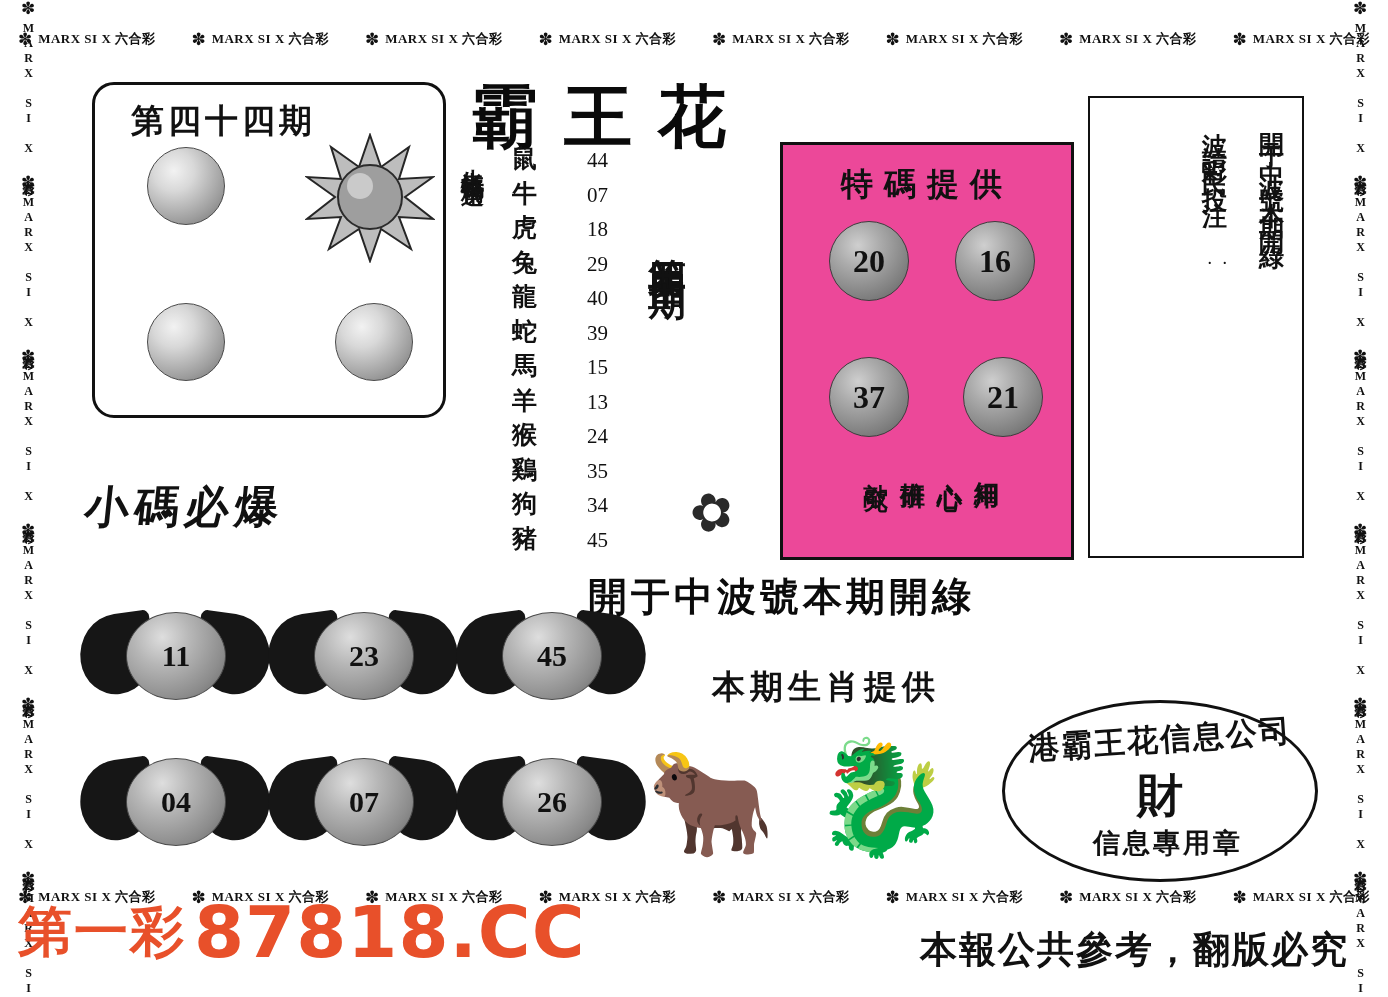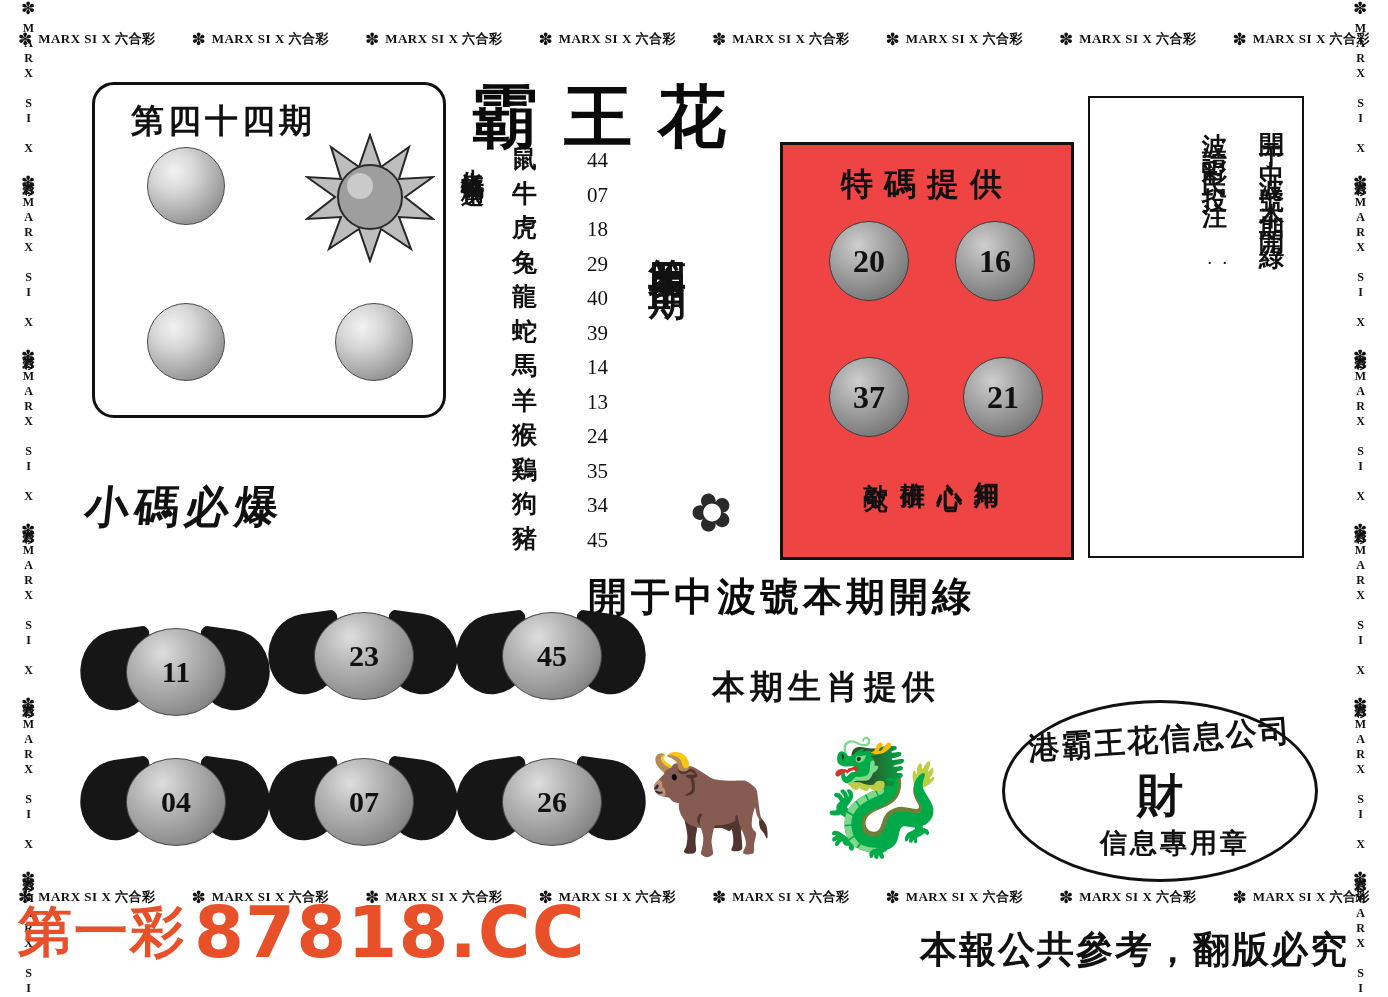--- a/index.html
+++ b/index.html
@@ -78,21 +78,21 @@
 
   
   .issue{
     position:absolute;left:632px;top:228px;width:60px;
     writing-mode:vertical-rl;text-orientation:upright;
     font-size:38px;font-weight:bold;letter-spacing:6px;color:#111;
     font-family:"DejaVu Serif",serif;
   }
 
   
-  .sp-box{position:absolute;left:780px;top:142px;width:288px;height:412px;border:3px solid #111;background:#ef4444;}
+  .sp-box{position:absolute;left:780px;top:142px;width:288px;height:412px;border:3px solid #111;background:#ec4899;}
   .sp-title{
     position:absolute;left:0;top:18px;width:288px;text-align:center;
     font-size:32px;font-weight:bold;letter-spacing:11px;color:#111;
     font-family:"DejaVu Serif",serif;
   }
   .sp-ball{
     position:absolute;width:78px;height:78px;border-radius:50%;
     background:radial-gradient(circle at 36% 30%, #cfcfcf 0%, #ababab 30%, #7e7e7e 72%, #5c5c5c 100%);
     border:1px solid #3d3d3d;
     display:flex;align-items:center;justify-content:center;
@@ -170,21 +170,21 @@
     position:absolute;left:0;top:16px;width:310px;text-align:center;
     font-size:31px;font-weight:bold;letter-spacing:2px;color:#111;
     font-family:"DejaVu Serif",serif;
     transform:rotate(-4deg);
   }
   .seal-center{
     position:absolute;left:0;top:62px;width:310px;text-align:center;
     font-size:46px;font-weight:bold;color:#111;font-family:"DejaVu Serif",serif;
   }
   .seal-bottom{
-    position:absolute;left:15px;top:122px;width:310px;text-align:center;
+    position:absolute;left:8px;top:122px;width:310px;text-align:center;
     font-size:27px;font-weight:bold;letter-spacing:3px;color:#111;
     font-family:"DejaVu Serif",serif;
   }
 
   
   .wm{position:absolute;left:18px;top:890px;display:flex;align-items:center;gap:8px;}
   .wm-cn{font-size:54px;font-weight:bold;color:#e8502a;font-family:"DejaVu Serif",serif;letter-spacing:2px;}
   .wm-num{font-size:72px;font-weight:bold;color:#e8502a;font-family:"DejaVu Sans",sans-serif;letter-spacing:1px;}
 
   .footnote{
@@ -361,21 +361,21 @@
       <div class="z-row">
         <span class="z-name">龍</span>
         <span class="z-num">40</span>
       </div>
       <div class="z-row">
         <span class="z-name">蛇</span>
         <span class="z-num">39</span>
       </div>
       <div class="z-row">
         <span class="z-name">馬</span>
-        <span class="z-num">14</span>
+        <span class="z-num">15</span>
       </div>
       <div class="z-row">
         <span class="z-name">羊</span>
         <span class="z-num">13</span>
       </div>
       <div class="z-row">
         <span class="z-name">猴</span>
         <span class="z-num">24</span>
       </div>
       <div class="z-row">
@@ -416,21 +416,21 @@
     <div class="poem-dots">. .</div>
   </div>
 
   <div class="lotus">✿</div>
 
   <div class="predict-label">開于中波號本期開綠</div>
 
   <div class="benqi">本期生肖提供</div>
 
   <div id="wingwrap">
-      <div class="wball" style="left: 80px; top: 628px;">
+      <div class="wball" style="left: 80px; top: 612px;">
         <div class="wing wl"></div>
         <div class="wing wr"></div>
         <div class="core">11</div>
       </div>
       <div class="wball" style="left: 268px; top: 612px;">
         <div class="wing wl"></div>
         <div class="wing wr"></div>
         <div class="core">23</div>
       </div>
       <div class="wball" style="left: 456px; top: 612px;">

